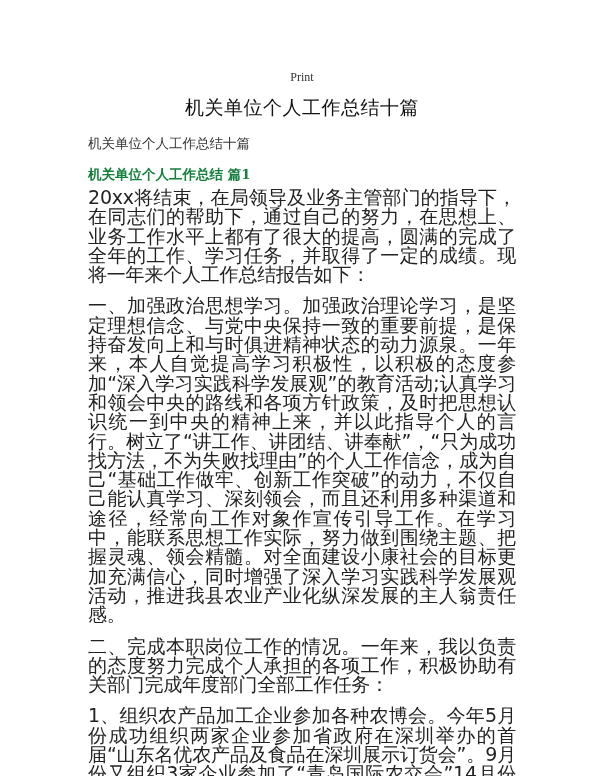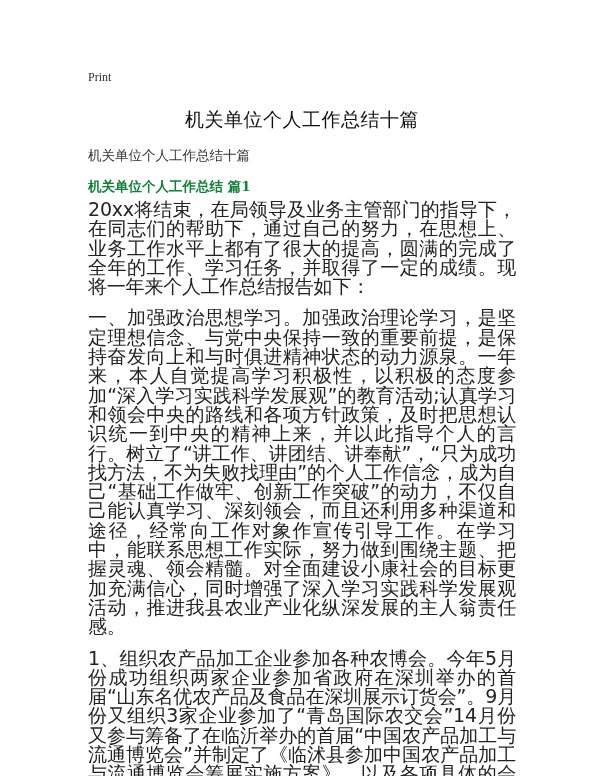--- a/index.html
+++ b/index.html
@@ -1,29 +1,30 @@
 <!DOCTYPE html>
 <html><head>
 <meta charset="utf-8">
 <style>
   html, body { margin: 0; padding: 0; background: #ffffff; }
   body { width: 600px; height: 776px; overflow: hidden; position: relative; color: #222; }
   .page { position: absolute; left: 88px; top: 70px; width: 428px; }
-  .print { font-family: "Liberation Serif", serif; font-size: 12px; color: #333; margin: 0 0 22px 0; }
+  .print { font-family: "Liberation Serif", serif; font-size: 12px; color: #333; margin: 0 0 10px 0; text-align: center; }
   .doc-title { font-family: "DejaVu Sans", sans-serif; font-size: 19px; text-align: center; color: #111; margin: 0 0 14px 0; font-weight: normal; letter-spacing: 0.5px; }
   .subtitle { font-family: "DejaVu Sans", sans-serif; font-size: 13.5px; color: #333; margin: 0 0 13px 0; }
   .section-title { font-family: "DejaVu Serif", serif; font-size: 13.5px; font-weight: bold; color: #15803d; margin: 0 0 4px 0; }
   .para { font-family: "DejaVu Sans", sans-serif; font-size: 19px; line-height: 19.3px; color: #222; margin: 0 0 12px 0; text-align: justify; letter-spacing: -0.2px; }
 </style>
 </head>
 <body>
 
 <div class="page">
   <div class="print">Print</div>
   <h1 class="doc-title">机关单位个人工作总结十篇</h1>
   <div class="subtitle">机关单位个人工作总结十篇</div>
   <div class="section-title">机关单位个人工作总结 篇1</div>
   <p class="para">20xx将结束，在局领导及业务主管部门的指导下，在同志们的帮助下，通过自己的努力，在思想上、业务工作水平上都有了很大的提高，圆满的完成了全年的工作、学习任务，并取得了一定的成绩。现将一年来个人工作总结报告如下：</p>
   <p class="para">一、加强政治思想学习。加强政治理论学习，是坚定理想信念、与党中央保持一致的重要前提，是保持奋发向上和与时俱进精神状态的动力源泉。一年来，本人自觉提高学习积极性，以积极的态度参加“深入学习实践科学发展观”的教育活动;认真学习和领会中央的路线和各项方针政策，及时把思想认识统一到中央的精神上来，并以此指导个人的言行。树立了“讲工作、讲团结、讲奉献”，“只为成功找方法，不为失败找理由”的个人工作信念，成为自己“基础工作做牢、创新工作突破”的动力，不仅自己能认真学习、深刻领会，而且还利用多种渠道和途径，经常向工作对象作宣传引导工作。在学习中，能联系思想工作实际，努力做到围绕主题、把握灵魂、领会精髓。对全面建设小康社会的目标更加充满信心，同时增强了深入学习实践科学发展观活动，推进我县农业产业化纵深发展的主人翁责任感。</p>
+  <p class="para">二、完成本职岗位工作的情况。一年来，我以负责的态度努力完成个人承担的各项工作，积极协助有关部门完成年度部门全部工作任务：</p>
   <p class="para">1、组织农产品加工企业参加各种农博会。今年5月份成功组织两家企业参加省政府在深圳举办的首届“山东名优农产品及食品在深圳展示订货会”。9月份又组织3家企业参加了“青岛国际农交会”14月份又参与筹备了在临沂举办的首届“中国农产品加工与流通博览会”并制定了《临沭县参加中国农产品加工与流通博览会筹展实施方案》。以及各项具体的会务准备工作。农博会参展期间共签约7个项目，金额1850万元，达成合作意向23个涉及金额5200多万元20xx年公务员个人总结5篇。通过参加农博会，为我县农业产业化龙头企业沟通信息、扩大宣传、寻找商机，提高了知名度，拓展了市场空间。</p>
   <p class="para">2、认真做好我县农业产业化龙头企业和一村一品专业村(镇)的统计调查工作。今年2-3月份组织开展了20xx年度销售收入500万元以上的龙头企业及20xx年底前形成的符合一村一品专业村(镇)条件的调查统计工作。经过历时近2个月的调查统计工作，完成了我县08年度的统计调查工作，为进一步摸清我县农业产业化发展情况提供了详实的数据。</p>
 
 </div>
 
 </body></html>

